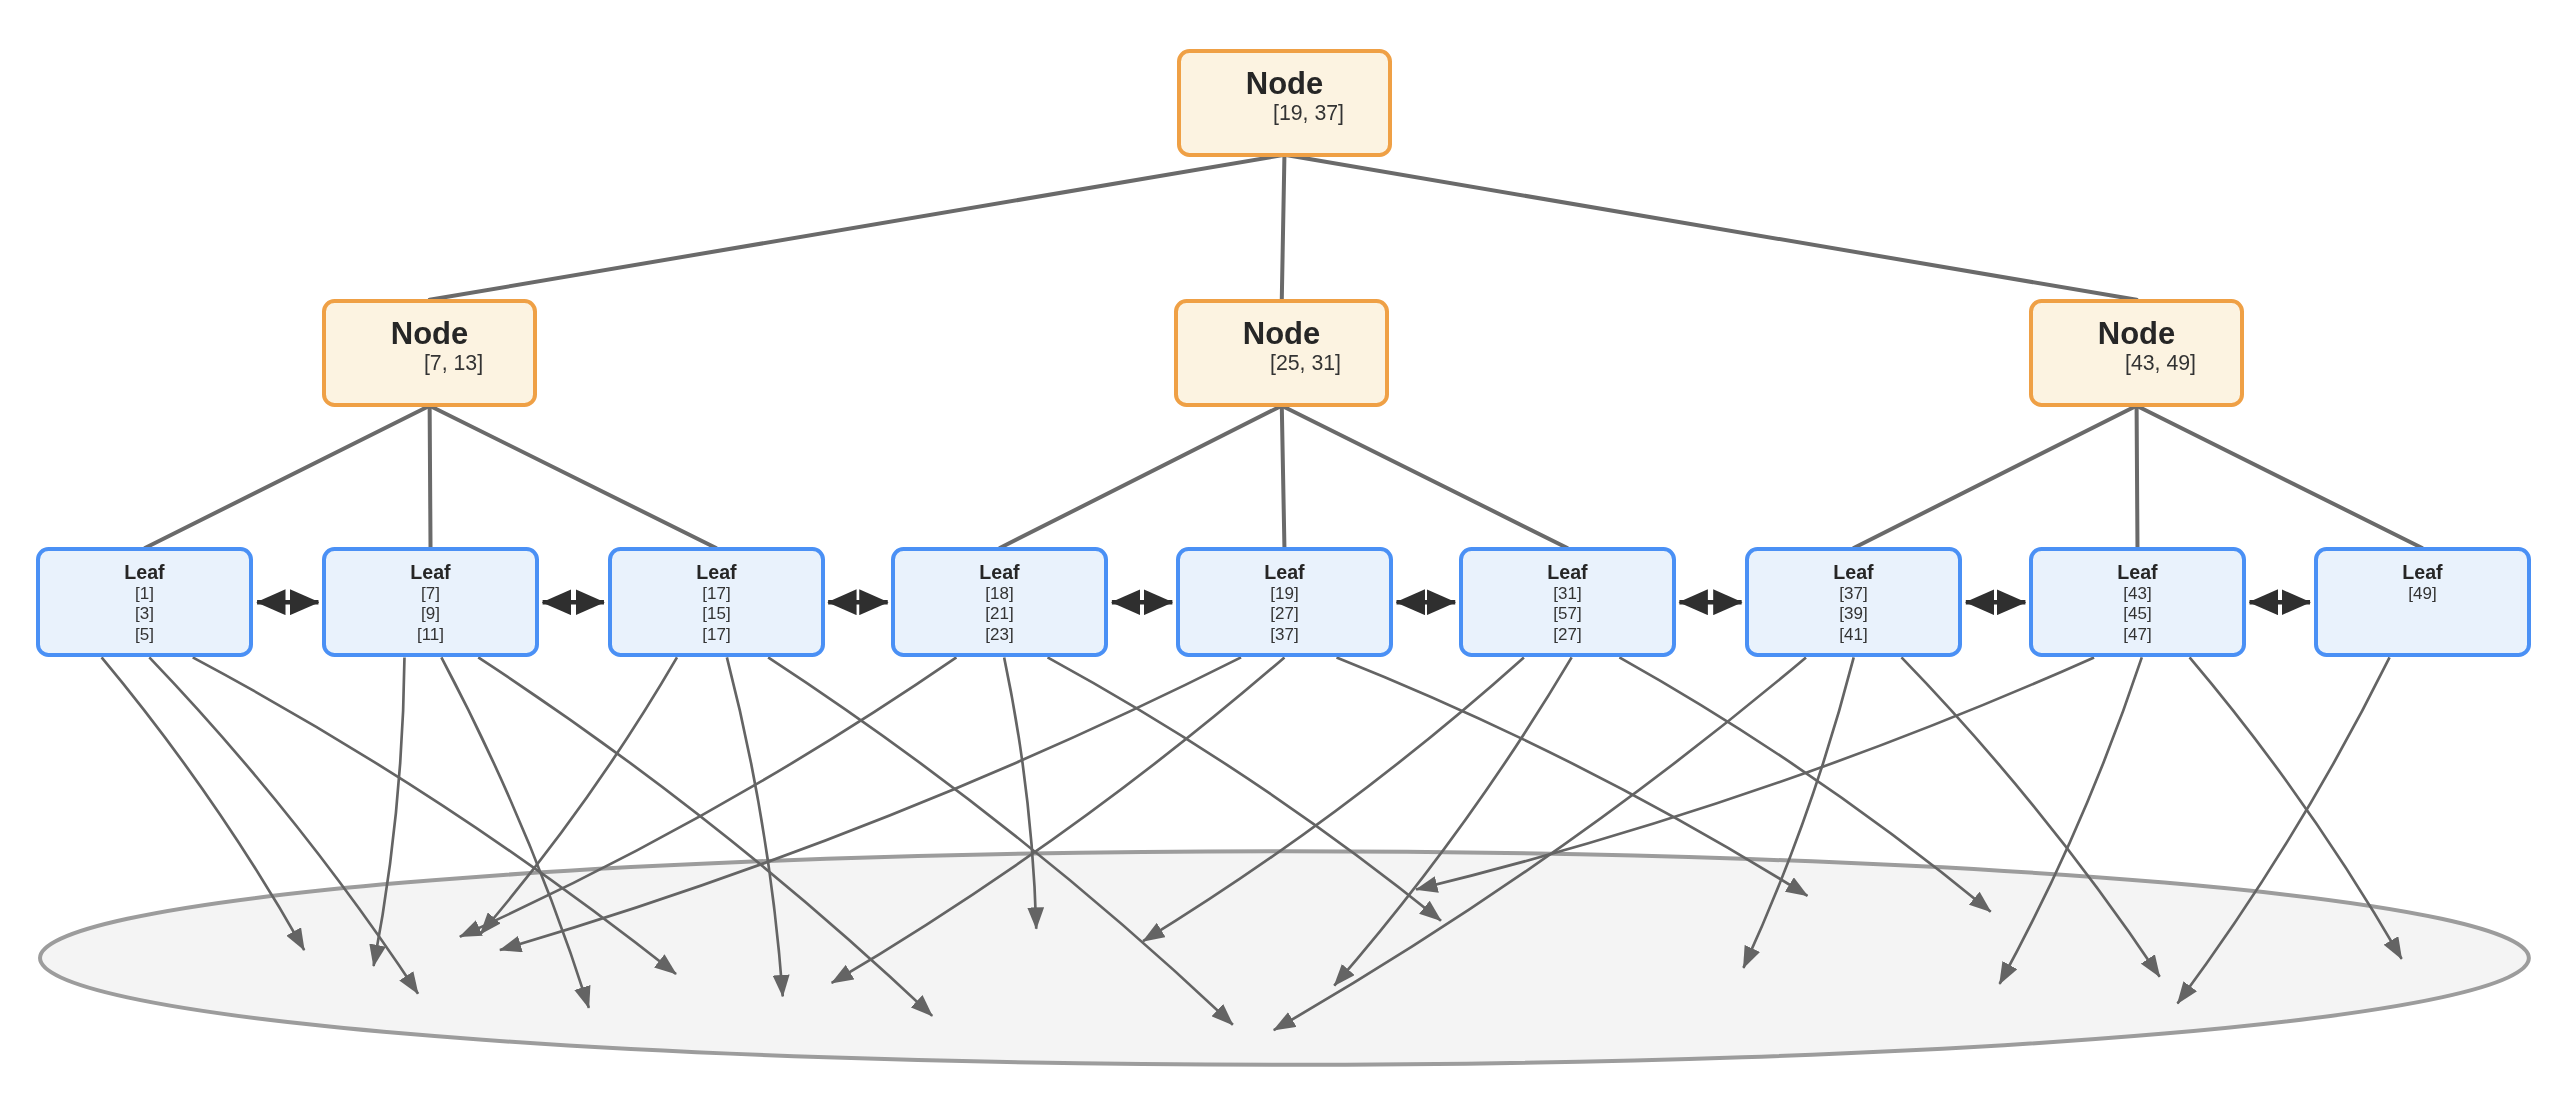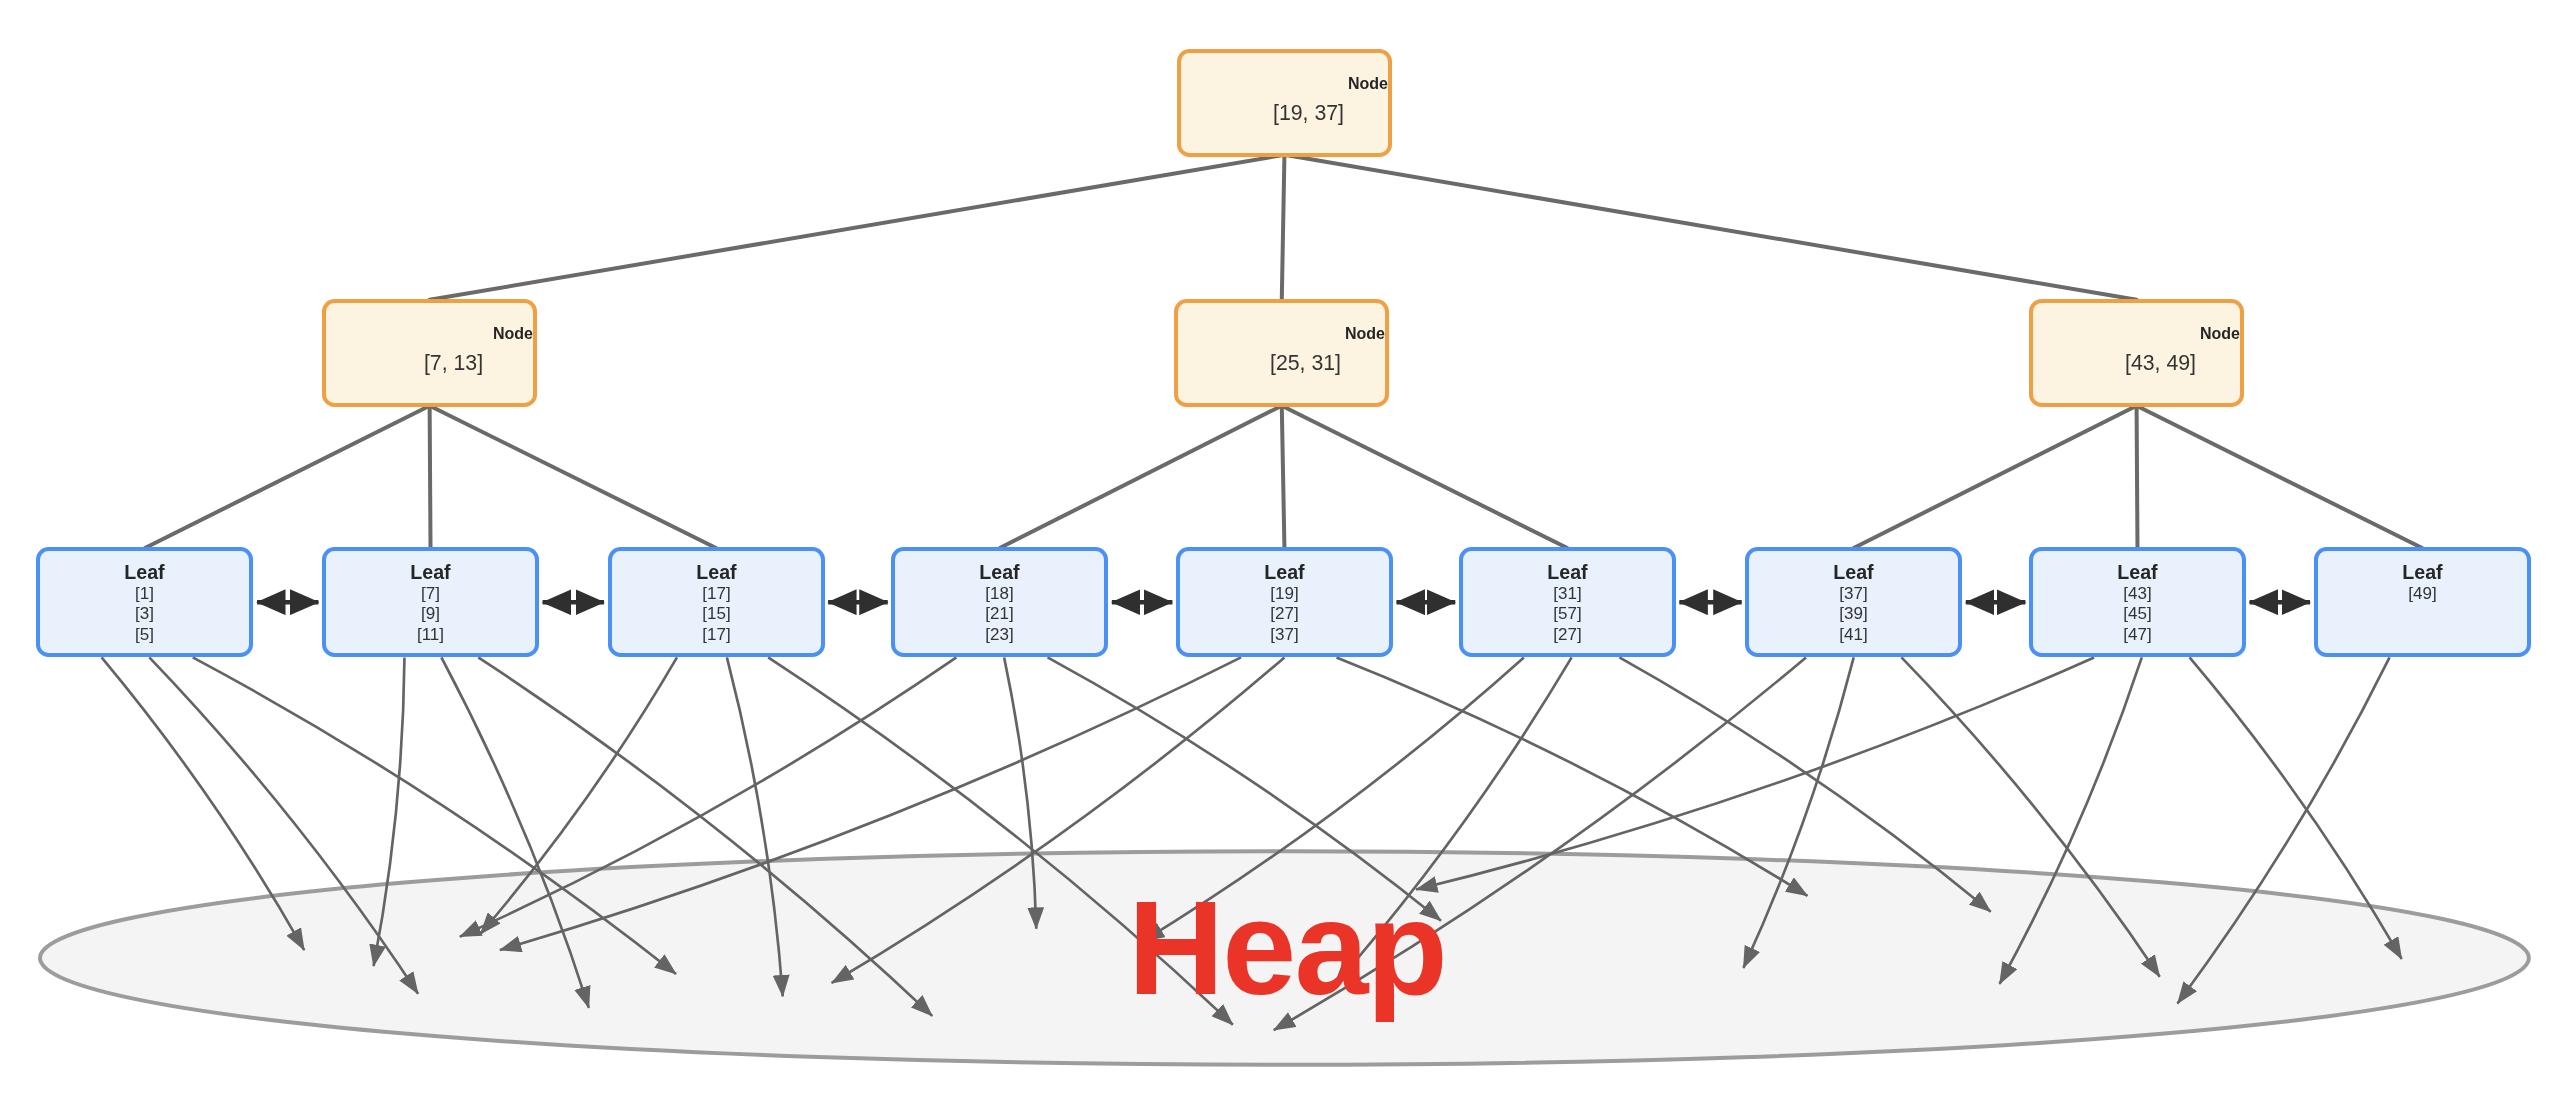--- a/index.html
+++ b/index.html
@@ -6,21 +6,21 @@
   .canvas{
     position:relative;width:2576px;height:1096px;overflow:hidden;
     font-family:"Liberation Sans","DejaVu Sans",sans-serif;background:#ffffff;
   }
   #edge-layer{position:absolute;left:0;top:0;width:2576px;height:1096px;}
   .box{
     position:absolute;box-sizing:border-box;border-radius:12.5px;
     text-align:center;z-index:2;
   }
   .box .t{font-weight:700;color:#262626;}
-  .node-box .t{font-size:16px;line-height:27px;padding-top:17px;margin-bottom:4.4px;text-align:right;}
+  .node-box .t{font-size:31px;line-height:27px;padding-top:17px;margin-bottom:4.4px;}
   .node-box .v{font-size:21.3px;line-height:25px;color:#333333;margin-left:48px;}
   .leaf-box .t{font-size:19.6px;line-height:23px;padding-top:9.8px;margin-bottom:0;}
   .leaf-box .v{font-size:17px;line-height:20.5px;color:#333333;}
   .heap-label{
     position:absolute;left:1287px;top:948px;transform:translate(-50%,-50%);
     font-weight:700;font-size:133px;letter-spacing:-1.8px;z-index:3;white-space:nowrap;
   }
 </style>
 </head>
 <body>
@@ -145,15 +145,14 @@
         <div class="t">Leaf</div>
         <div class="v">[43]</div>
         <div class="v">[45]</div>
         <div class="v">[47]</div>
       </div>
       <div class="box leaf-box" style="left: 2314px; top: 547px; width: 217px; height: 110px; background: rgb(233, 242, 252); border: 4.4px solid rgb(74, 144, 245);">
         <div class="t">Leaf</div>
         <div class="v">[49]</div>
       </div>
     </div>
-  <div class="heap-label" style="color: rgb(234, 52, 40);">Heap</div>
 </div>
 
 
 </body></html>

